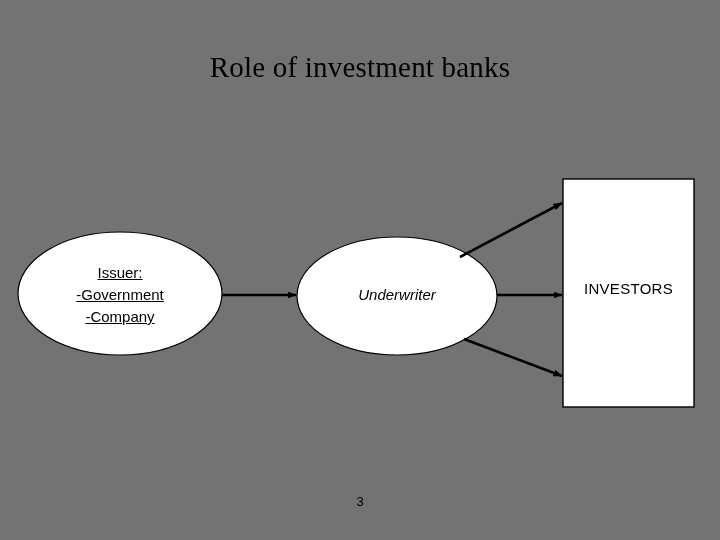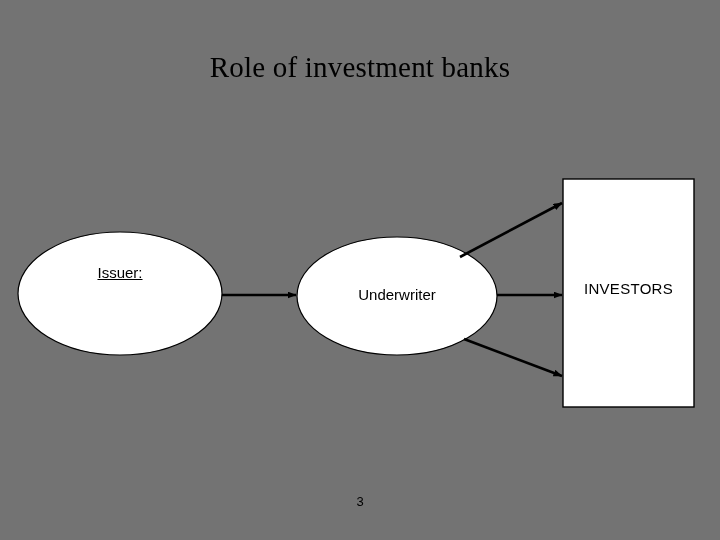--- a/index.html
+++ b/index.html
@@ -47,20 +47,21 @@
     font-size: 15px;
     line-height: 22px;
     text-decoration: underline;
   }
   #underwriter-label {
     left: 297px;
     top: 285px;
     width: 200px;
     font-size: 15px;
     line-height: 20px;
+    font-style: italic;
   }
   #investors-label {
     left: 563px;
     top: 279px;
     width: 131px;
     font-size: 15px;
     line-height: 20px;
     letter-spacing: 0.3px;
   }
   #page-number {
@@ -98,20 +99,22 @@
 
     <line x1="460" y1="257" x2="562" y2="203" stroke="#000000" stroke-width="2.6" marker-end="url(#arrowhead)"></line>
 
     <line x1="497" y1="295" x2="562" y2="295" stroke="#000000" stroke-width="2.4" marker-end="url(#arrowhead)"></line>
 
     <line x1="464" y1="339" x2="562" y2="376" stroke="#000000" stroke-width="2.6" marker-end="url(#arrowhead)"></line>
   </svg>
 
   <div class="shape-label" id="issuer-label">
     <div>Issuer:</div>
+    <div>-Government</div>
+    <div>-Company</div>
   </div>
 
   <div class="shape-label" id="underwriter-label">Underwriter</div>
 
   <div class="shape-label" id="investors-label">INVESTORS</div>
 
   <div id="page-number">3</div>
 
 </div>
 

